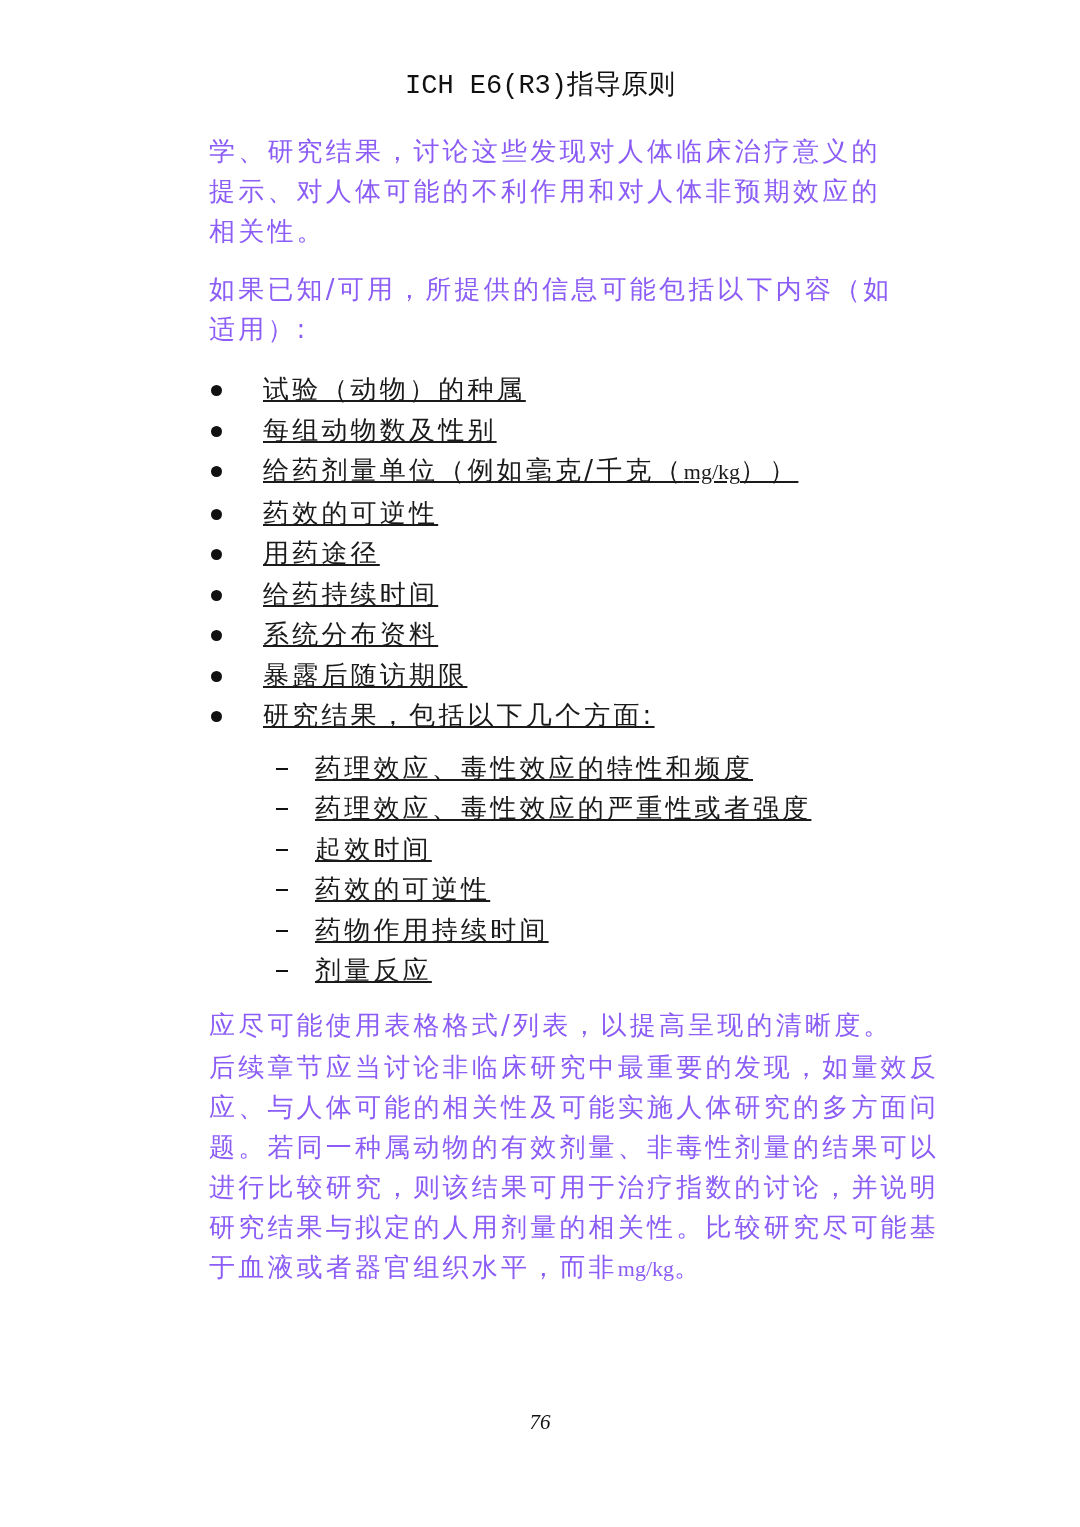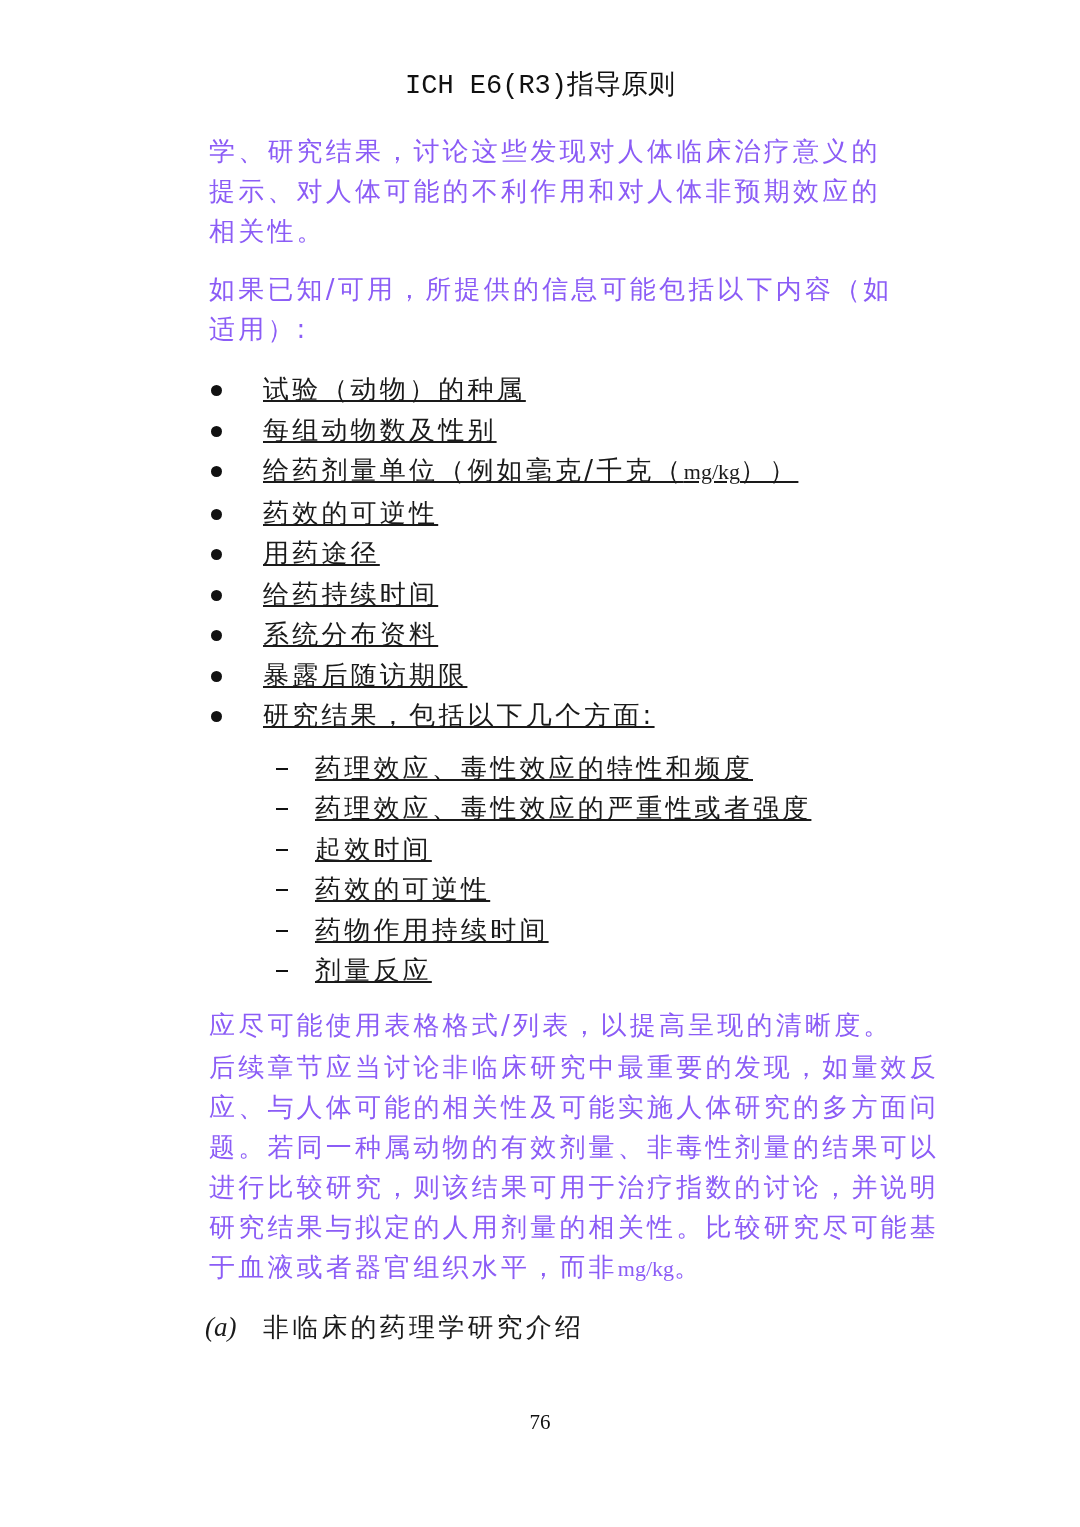--- a/index.html
+++ b/index.html
@@ -109,20 +109,21 @@
     }
     .page-number {
       position: absolute;
       top: 1410px;
       left: 0;
       width: 1080px;
       text-align: center;
       font-family: "Liberation Serif", "DejaVu Serif", serif;
       font-size: 21px;
       color: #111;
+      font-style: italic;
     }
   </style>
 </head>
 <body>
 
 <div class="page-header">
   <span>ICH E6(R3)指导原则</span>
 </div>
 
 <div class="content">
@@ -192,18 +193,15 @@
           <span>剂量反应</span>
         </li>
       </ul>
     </li>
   </ul>
 
   <p class="para p3">应尽可能使用表格格式/列表，以提高呈现的清晰度。</p>
 
   <p class="para p4"><span>后续章节应当讨论非临床研究中最重要的发现，如量效反应、与人体可能的相关性及可能实施人体研究的多方面问题。若同一种属动物的有效剂量、非毒性剂量的结果可以进行比较研究，则该结果可用于治疗指数的讨论，并说明研究结果与拟定的人用剂量的相关性。比较研究尽可能基于血液或者器官组织水平，而非</span><span class="latin">mg/kg</span><span>。</span></p>
 
-  <div class="subheading">
-    <span class="label">(a)</span><span>非临床的药理学研究介绍</span>
-  </div>
 </div>
 
 <div class="page-number">76</div>
 
 </body></html>

